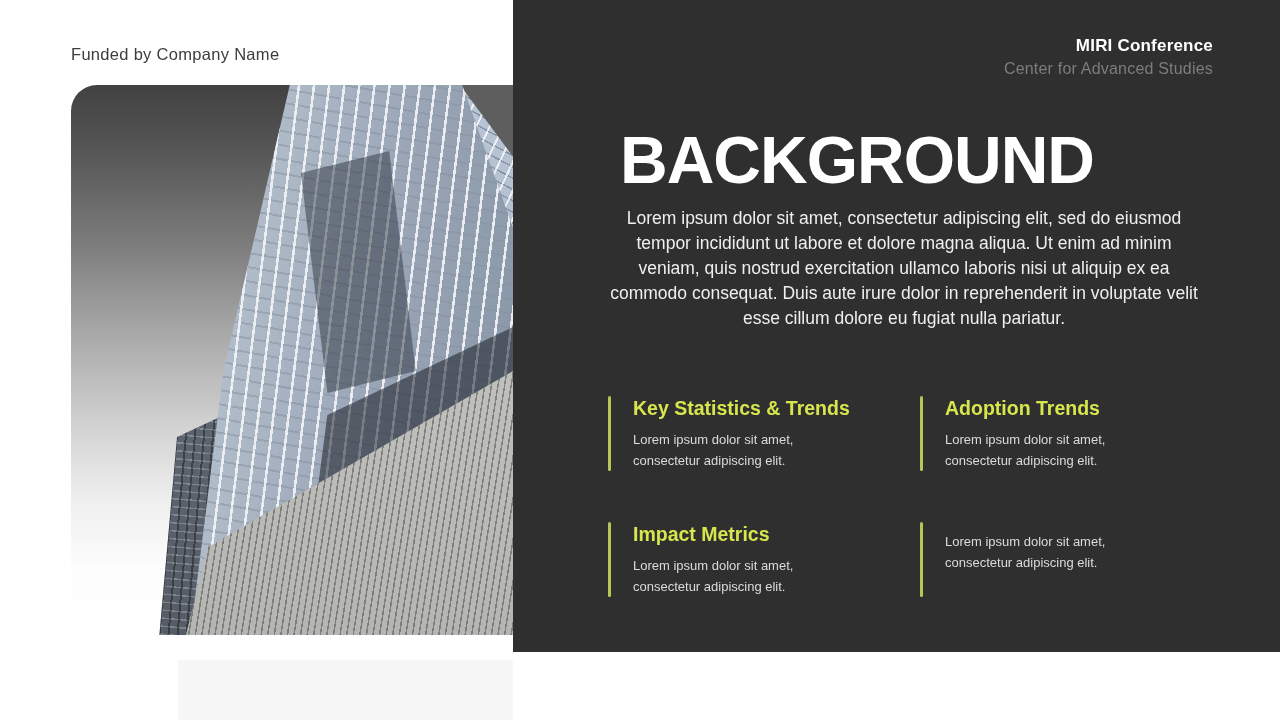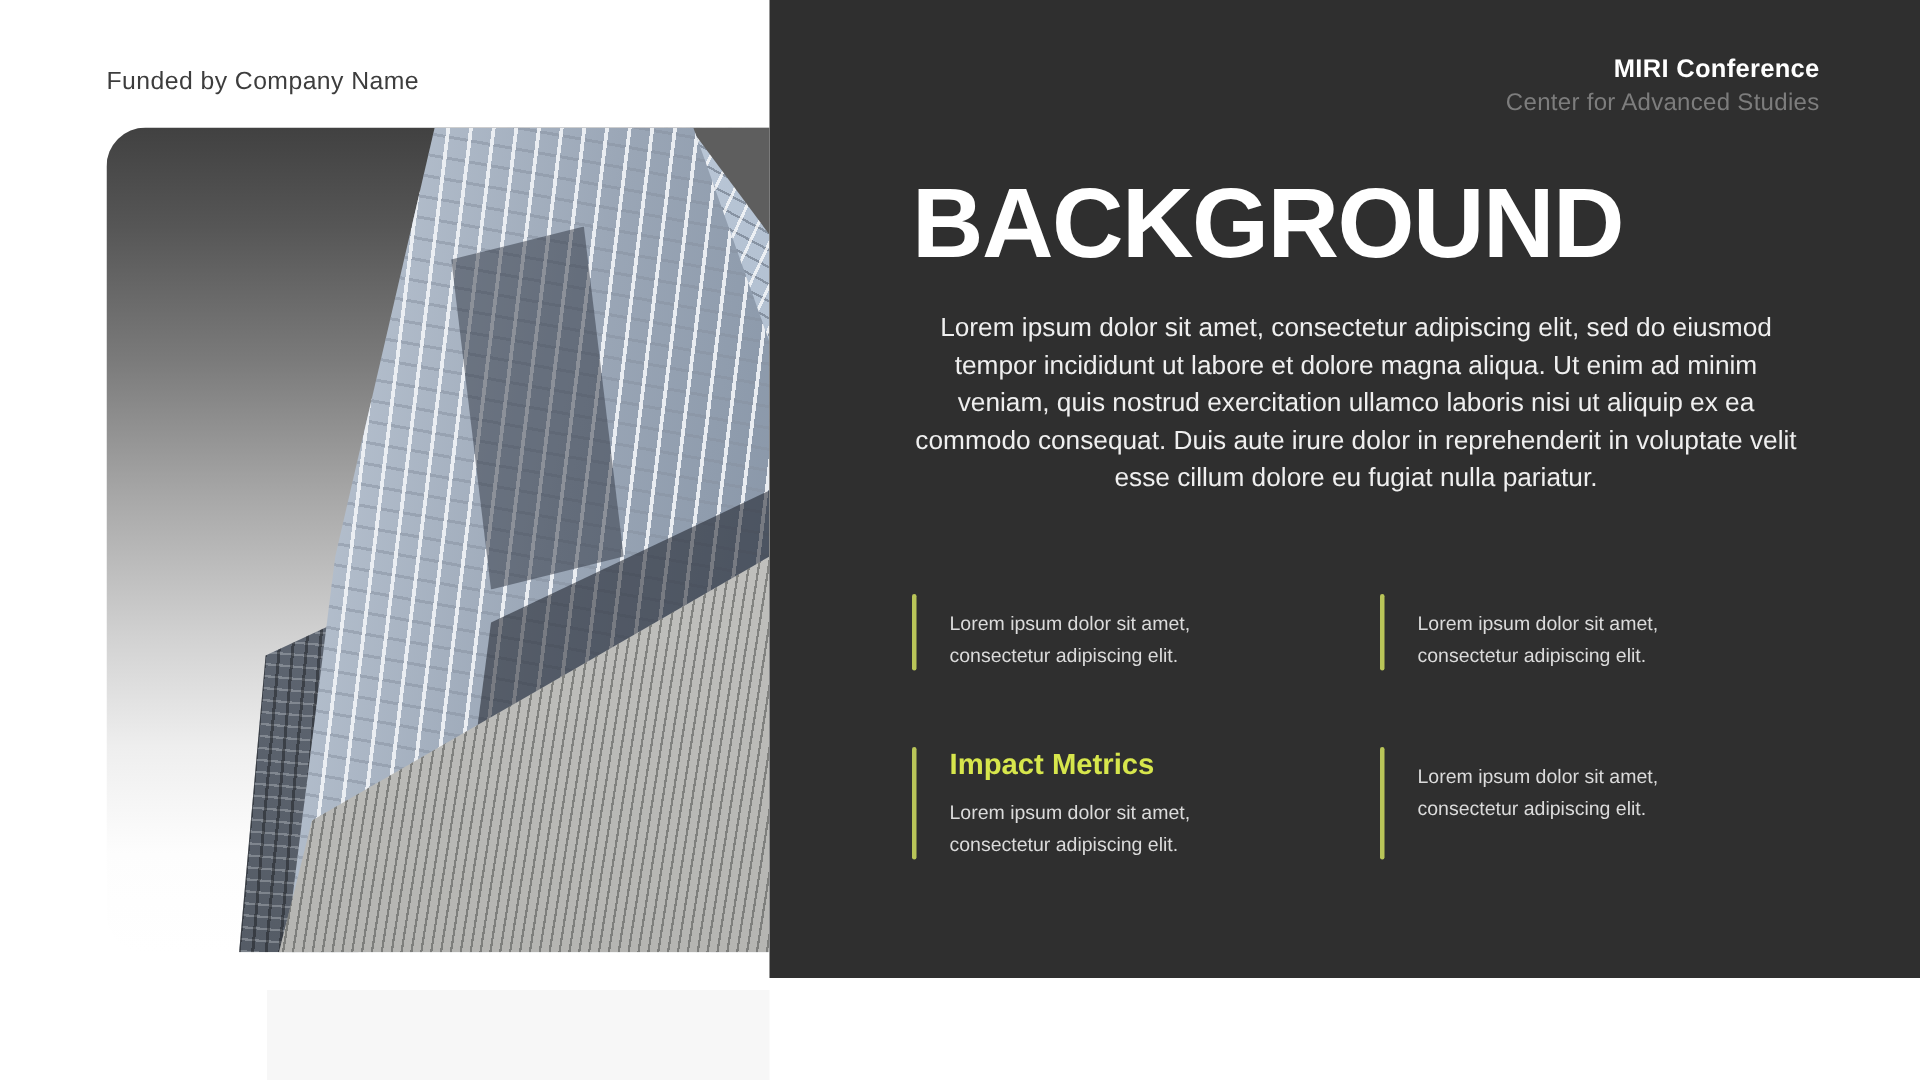--- a/index.html
+++ b/index.html
@@ -46,21 +46,21 @@
       repeating-linear-gradient(99deg,rgba(70,72,70,.5) 0 1.5px,rgba(0,0,0,0) 1.5px 6.5px),
       linear-gradient(180deg,#cbcbc8,#b5b5b2);
       clip-path:polygon(26% 100%,31% 84%,100% 52%,100% 100%);}
 
   
   .content-panel{position:absolute;left:513px;top:0;width:767px;height:652px;
                  background:var(--panel_bg,#2f2f2f);}
   .org{position:absolute;top:36px;right:67px;text-align:right;}
   .org-title{font-size:17px;font-weight:700;color:var(--title_white,#fff);letter-spacing:.2px;}
   .org-sub{margin-top:4px;font-size:16px;color:var(--subtitle_gray,#7d7d7d);letter-spacing:.2px;}
-  .heading{position:absolute;left:95px;top:110px;margin:0;font-size:66px;font-weight:800;
+  .heading{position:absolute;left:95px;top:110px;margin:12px;font-size:66px;font-weight:800;
            letter-spacing:-1px;color:var(--title_white,#fff);}
   .intro{position:absolute;left:95px;top:206px;width:592px;margin:0;
          font-size:17.5px;line-height:25px;color:var(--paragraph,#efefef);text-align:center;}
   .features{position:absolute;left:95px;top:396px;display:grid;
             grid-template-columns:312px auto;row-gap:51px;}
   .feature{display:flex;}
   .f-bar{width:3px;border-radius:2px;background:var(--accent_bar,#b9c558);}
   .f-text{padding-left:22px;}
   .f-title{font-size:19.5px;line-height:24px;font-weight:700;color:var(--accent,#d7e64c);}
   .f-body{margin:9px 0 0;width:222px;font-size:13px;line-height:21px;
@@ -98,27 +98,29 @@
 
     <h1 class="heading">BACKGROUND</h1>
 
     <p class="intro">Lorem ipsum dolor sit amet, consectetur adipiscing elit, sed do eiusmod tempor incididunt ut labore et dolore magna aliqua. Ut enim ad minim veniam, quis nostrud exercitation ullamco laboris nisi ut aliquip ex ea commodo consequat. Duis aute irure dolor in reprehenderit in voluptate velit esse cillum dolore eu fugiat nulla pariatur.</p>
 
     <div class="features">
 
       <div class="feature">
         <div class="f-bar"></div>
         <div class="f-text">
+          <div class="f-title">Key Statistics &amp; Trends</div>
           <p class="f-body">Lorem ipsum dolor sit amet, consectetur adipiscing elit.</p>
         </div>
       </div>
 
       <div class="feature">
         <div class="f-bar"></div>
         <div class="f-text">
+          <div class="f-title">Adoption Trends</div>
           <p class="f-body">Lorem ipsum dolor sit amet, consectetur adipiscing elit.</p>
         </div>
       </div>
 
       <div class="feature">
         <div class="f-bar"></div>
         <div class="f-text">
           <div class="f-title">Impact Metrics</div>
           <p class="f-body">Lorem ipsum dolor sit amet, consectetur adipiscing elit.</p>
         </div>

